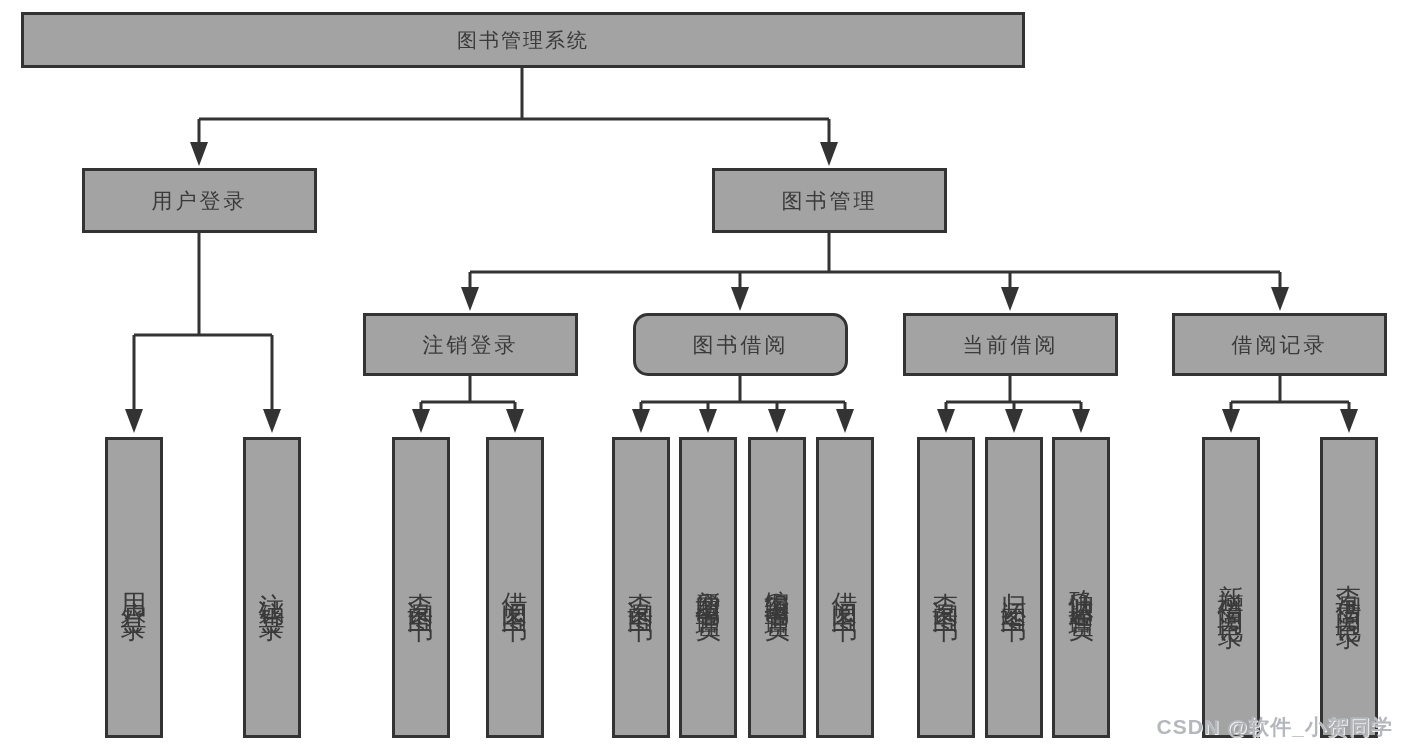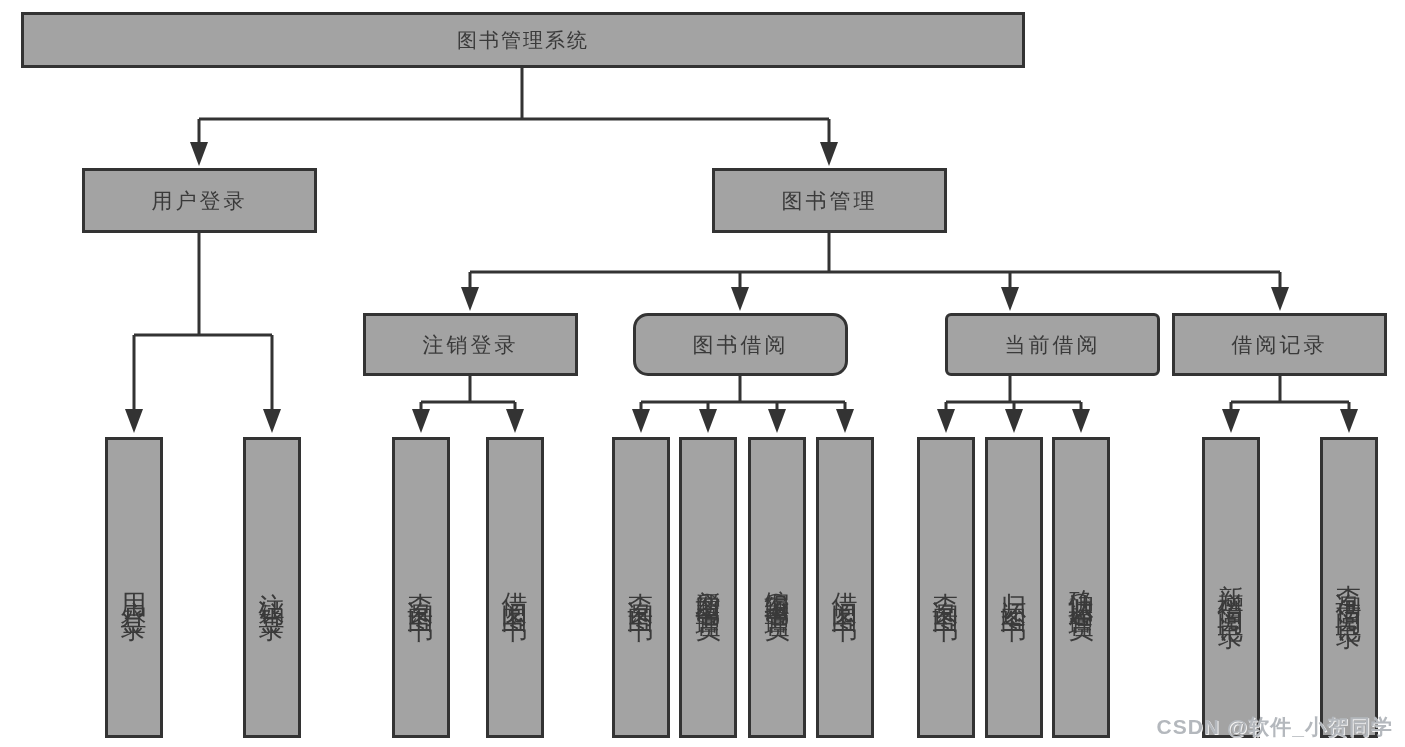--- a/index.html
+++ b/index.html
@@ -142,21 +142,21 @@
   <div class="box lv2" style="left:712px;">
     <span>图书管理</span>
   </div>
 
   <div class="box lv3" style="left:363px;">
     <span>注销登录</span>
   </div>
   <div class="box lv3" style="left:633px;border-radius:15px;">
     <span>图书借阅</span>
   </div>
-  <div class="box lv3" style="left:945px;border-radius:6px;">
+  <div class="box lv3" style="left:903px;">
     <span>当前借阅</span>
   </div>
   <div class="box lv3" style="left:1172px;">
     <span>借阅记录</span>
   </div>
 
   <div class="box leaf" style="left:105px;">
     <span class="vtext">用户登录</span>
   </div>
   <div class="box leaf" style="left:243px;">

